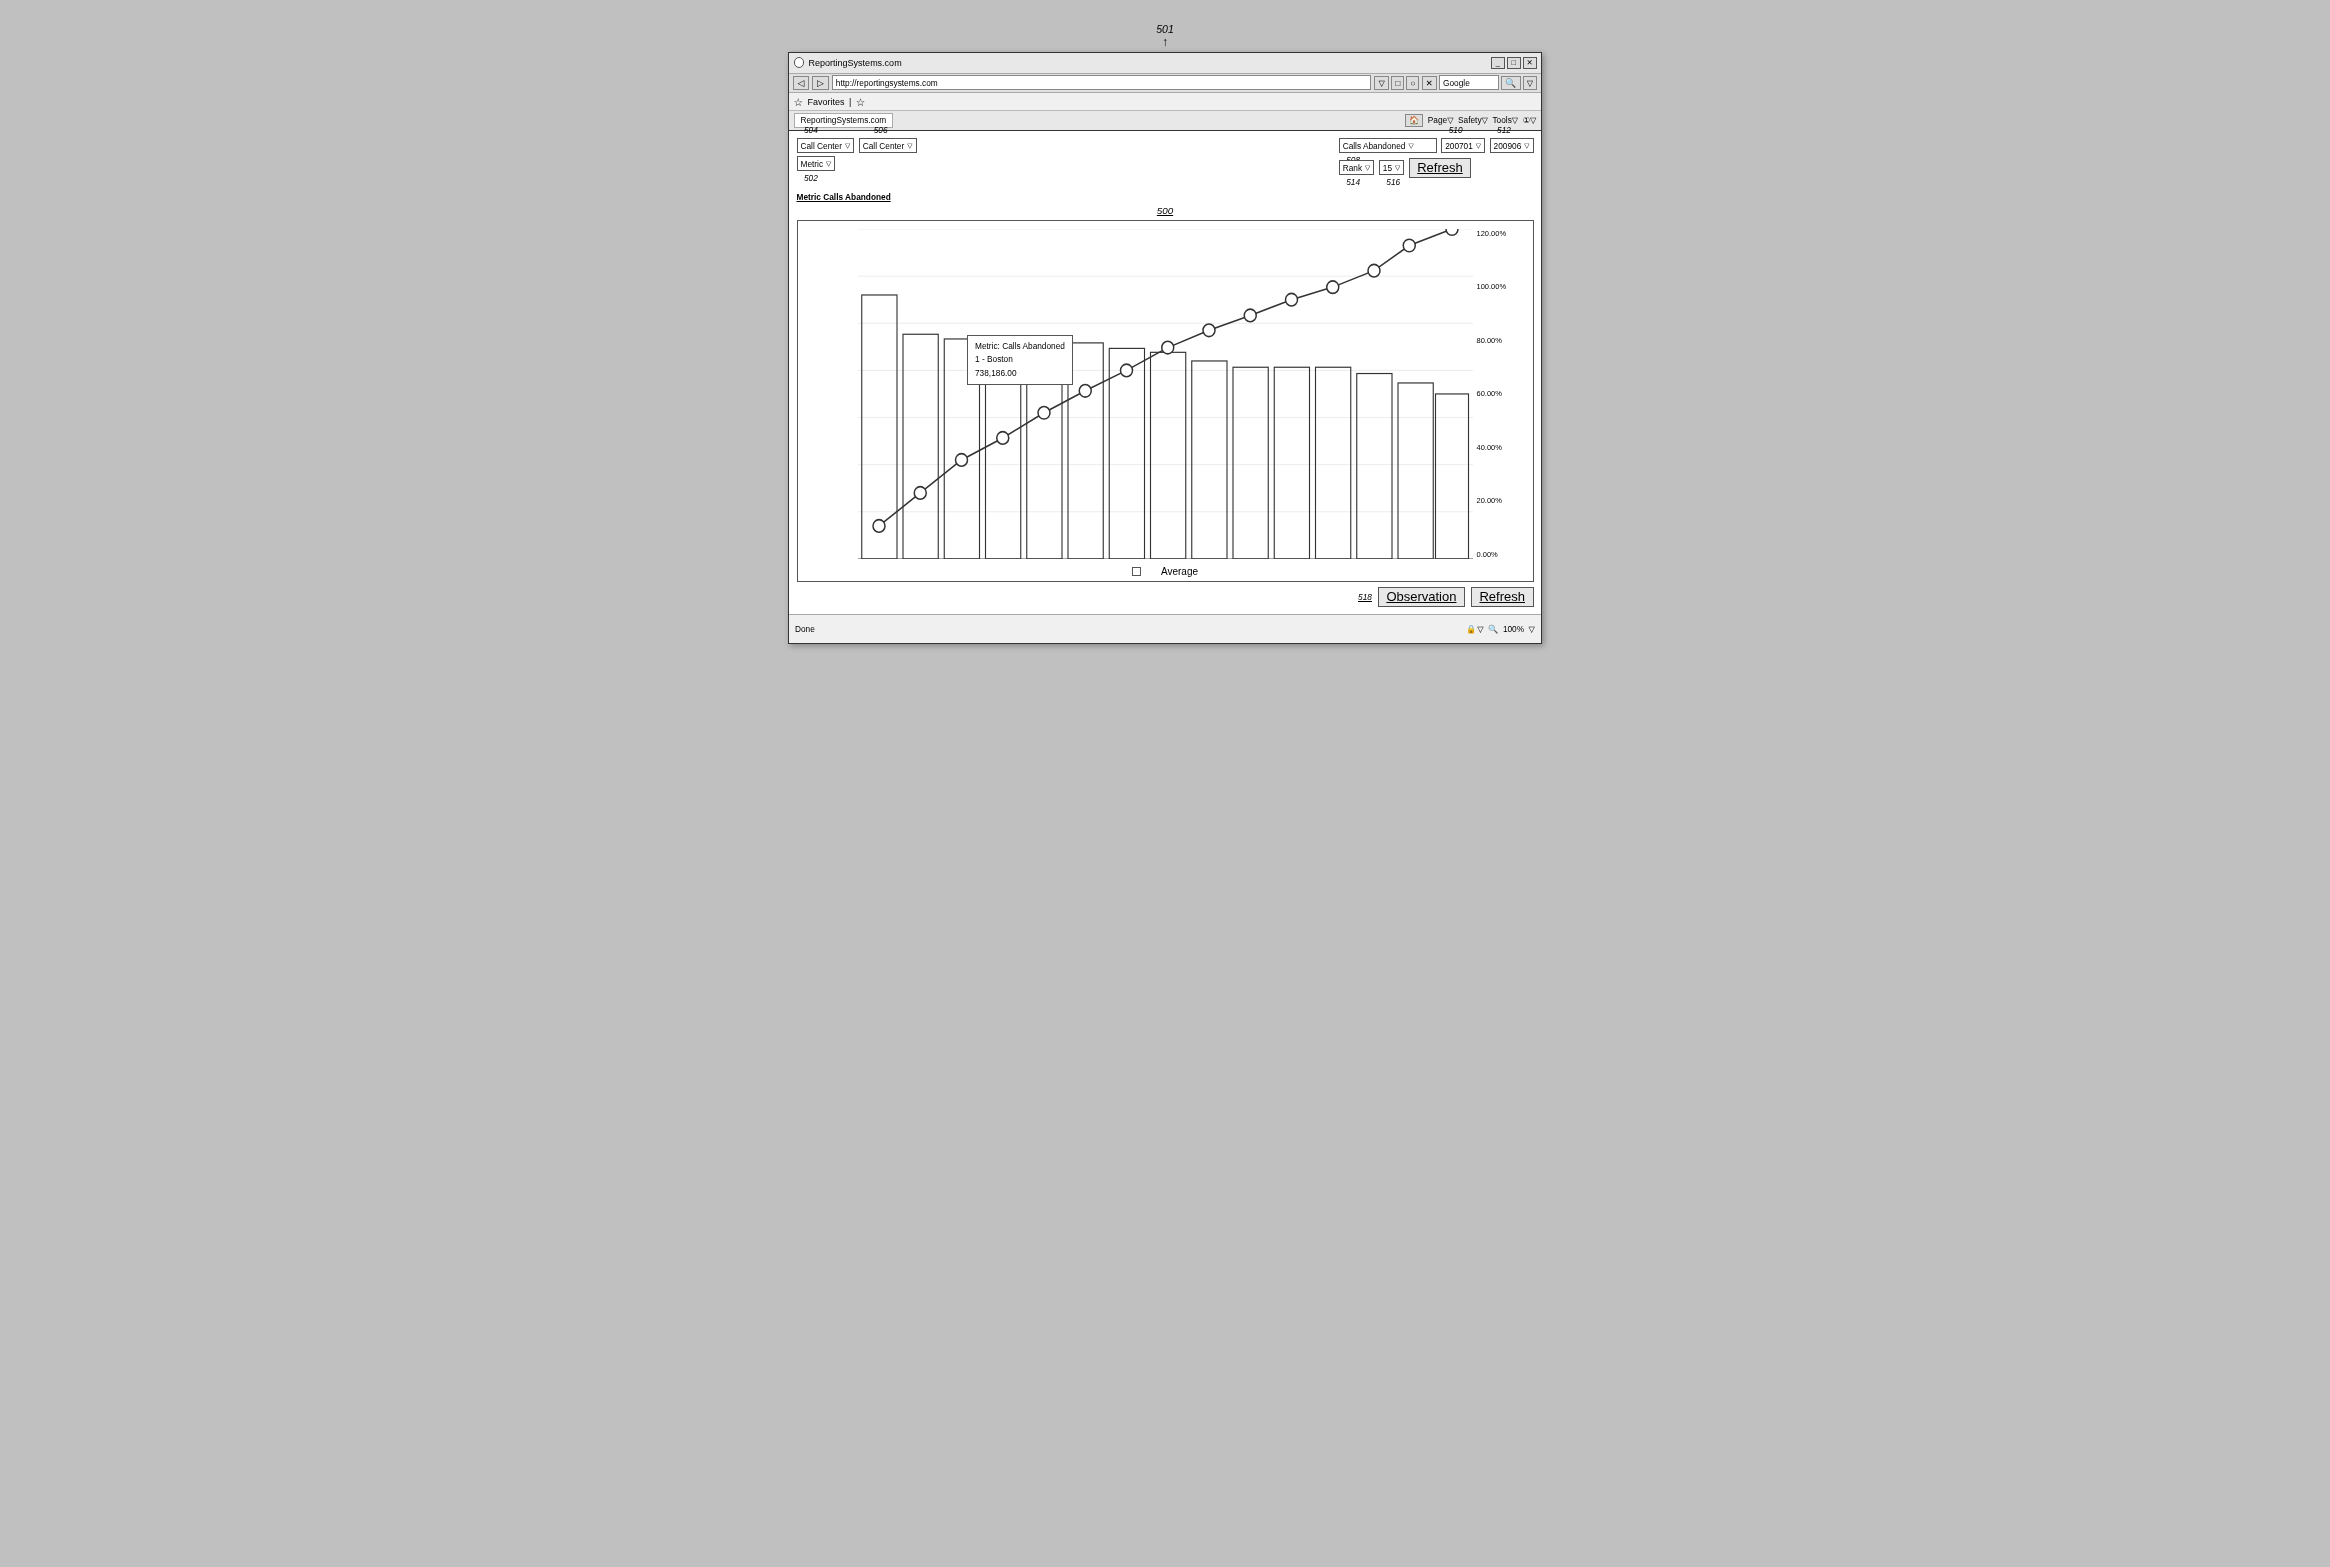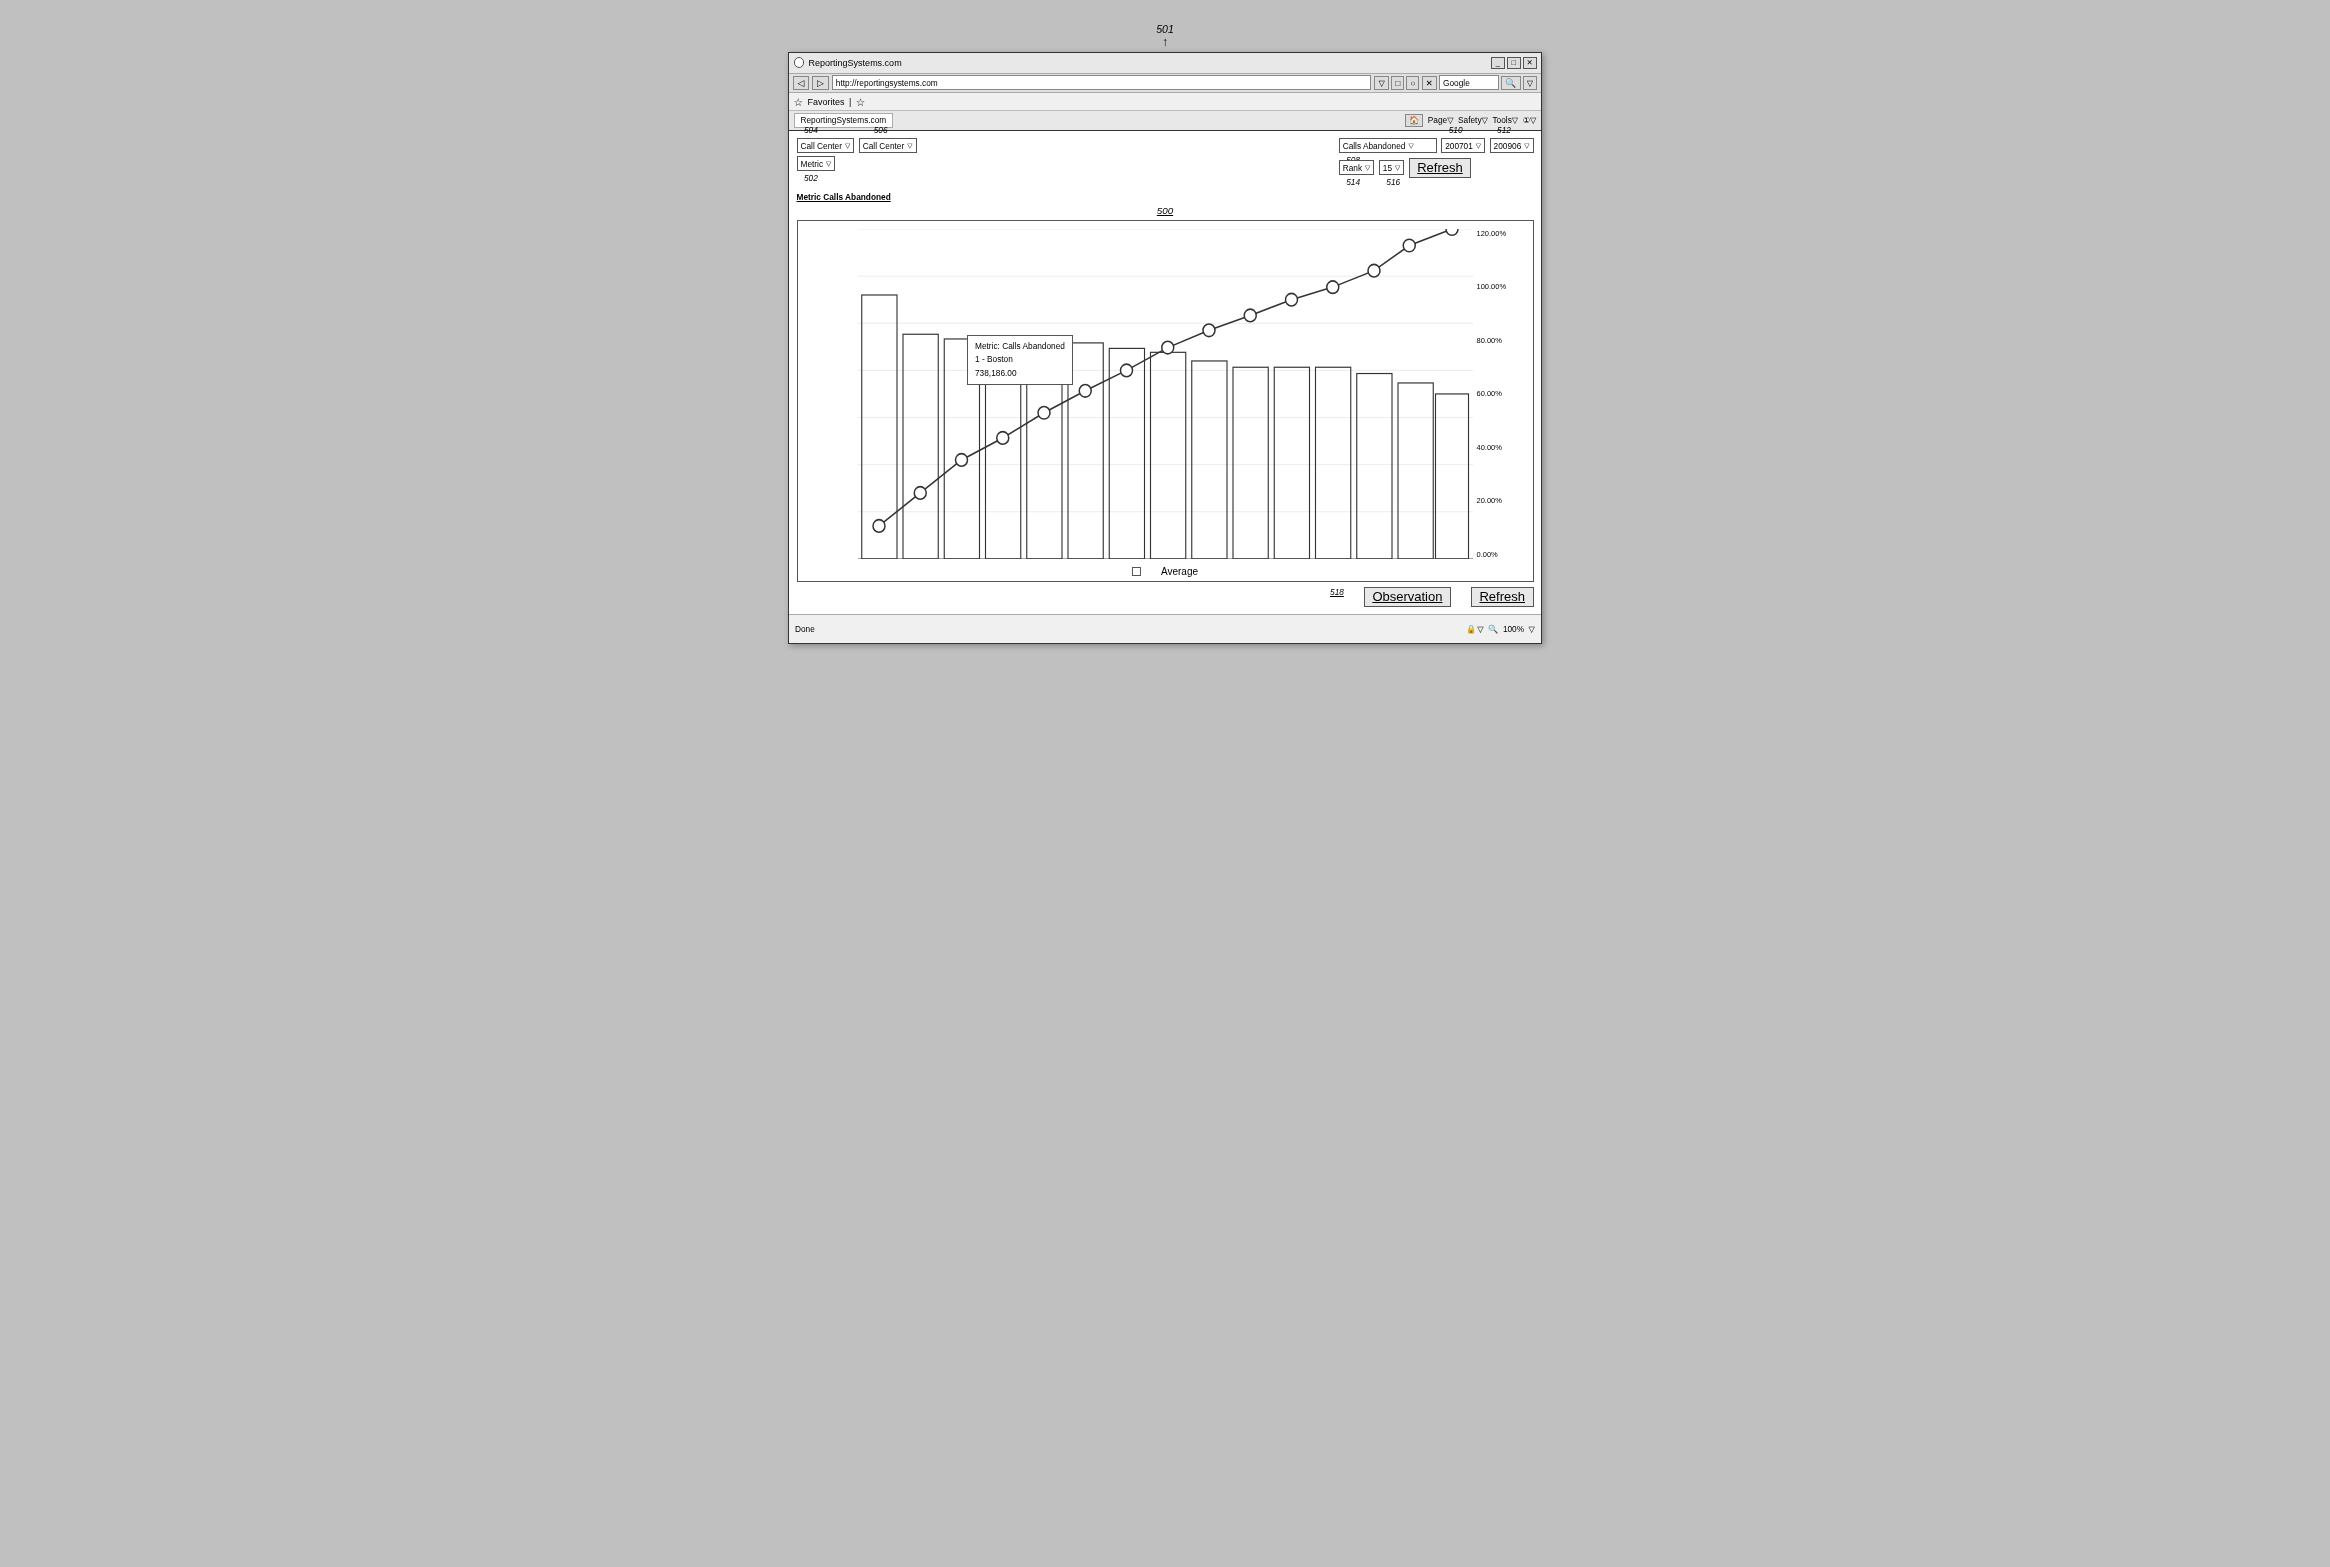--- a/index.html
+++ b/index.html
@@ -468,21 +468,21 @@
           <div>738,186.00</div>
         </div>
       </div>
 
       <div class="chart-legend">
         <span class="legend-box"></span>
         <span>Average</span>
       </div>
     </div>
 
-    <div style="display:flex; justify-content:flex-end; margin-top:4.5px; gap:20px;">
+    <div style="display:flex; align-items:center; justify-content:flex-end; margin-top:4.5px; gap:6px;">
 
       <span class="ann">518</span>
       <button class="refresh-btn">Observation</button>
       <button class="refresh-btn">Refresh</button>
     </div>
   </div>
 
   <div class="bottom-bar">
     <span>Done</span>
     <div class="bottom-right">

